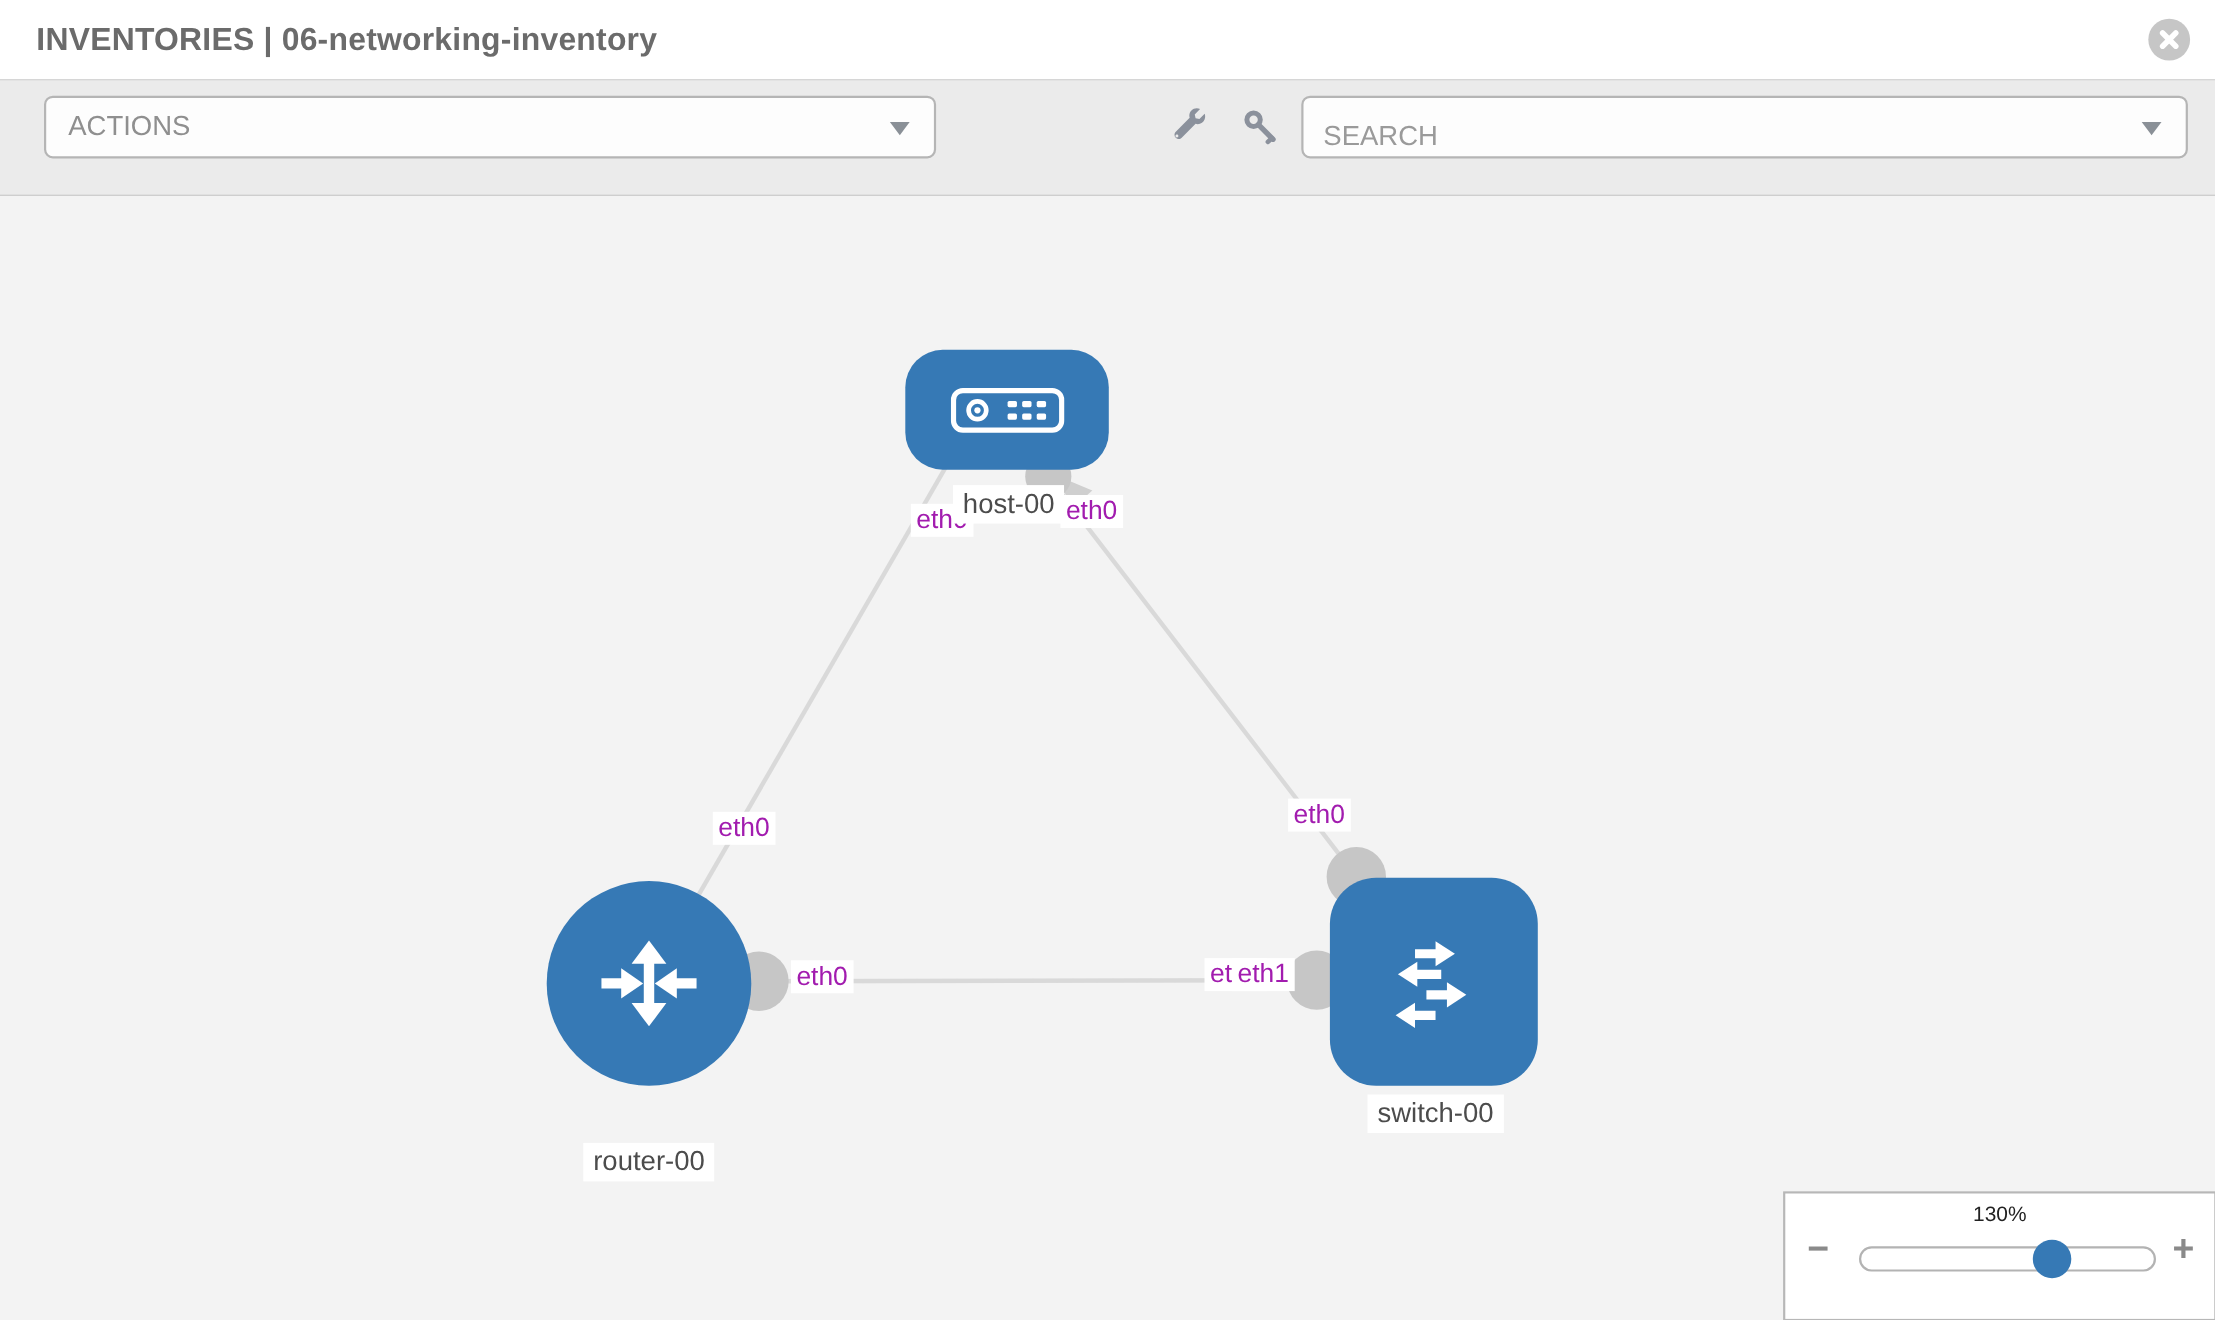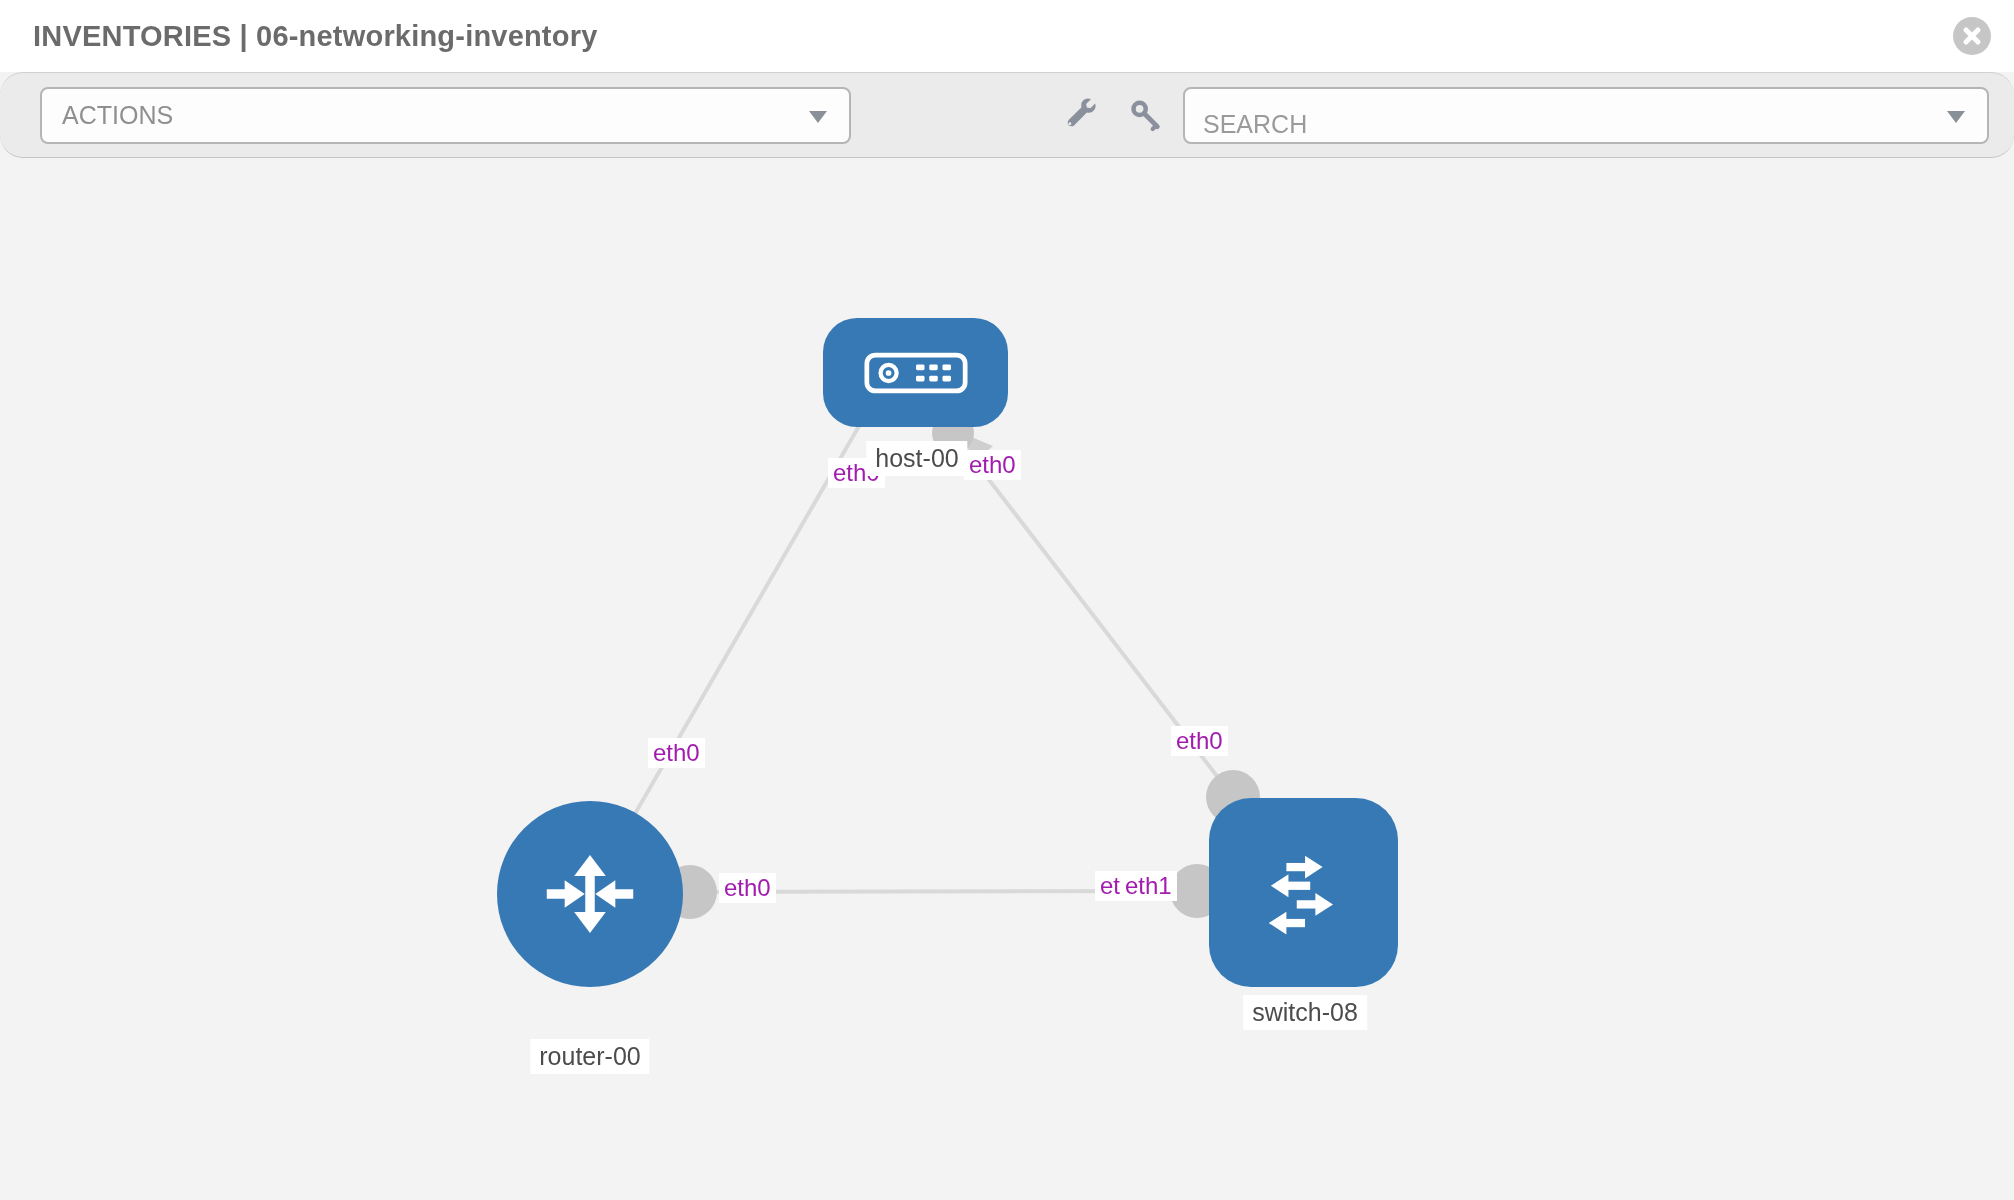--- a/index.html
+++ b/index.html
@@ -7,22 +7,22 @@
     font-family:"Liberation Sans", sans-serif; background:#f3f3f3; }
 
   
   #header { position:absolute; left:0; top:0; width:2014px; height:72px; background:#ffffff; z-index:10; }
   #page-title { position:absolute; left:33px; top:0; line-height:72px;
     font-size:29px; font-weight:700; color:#6b6b6b; letter-spacing:.2px; }
   #close-btn { position:absolute; left:1953px; top:17px; width:38px; height:38px;
     border-radius:50%; background:#c6c6c6; cursor:pointer; display:flex; align-items:center; justify-content:center; }
 
   
-  #toolbar { position:absolute; left:0; top:72px; width:2014px; height:86px;
-    background:#ebebeb; border-top:1px solid #d0d0d0; border-bottom:1px solid #c6c6c6; z-index:10;border-radius:23px; }
+  #toolbar { position:absolute; left:0; top:72px; width:2014px; height:106px;
+    background:#ebebeb; border-top:1px solid #d0d0d0; border-bottom:1px solid #c6c6c6; z-index:10; }
   .combo { position:absolute; top:14px; height:57px; background:#fdfdfd;
     border:2px solid #b5b5b5; border-radius:8px; }
   #actions-select { left:40px; width:811px; cursor:pointer; }
   #actions-label { position:absolute; left:20px; top:0; line-height:53px; font-size:25px; color:#8f8f8f; }
   .caret { position:absolute; right:22px; top:22px; width:0; height:0;
     border-left:9px solid transparent; border-right:9px solid transparent; border-top:12px solid #8a9097; }
   #search-box { left:1183px; width:806px; }
   #search-input { position:absolute; left:0; top:0; width:100%; height:100%; border:0; outline:0;
     background:transparent; font-family:"Liberation Sans", sans-serif; font-size:25px; color:#555; padding:18px 50px 0 18px; }
   #search-input::placeholder { color:#9a9a9a; opacity:1; }
@@ -177,24 +177,32 @@
           <polygon points="83,66 66,55 66,77" stroke="none"></polygon>
           <line x1="56" y1="84" x2="35" y2="84"></line>
           <polygon points="21,84 38,73 38,95" stroke="none"></polygon>
         </g>
       </svg>
     </span>
   </div>
 
   <span id="label-host" class="node-label">host-00</span>
   <span id="label-router" class="node-label">router-00</span>
-  <span id="label-switch" class="node-label">switch-08</span>
+  <span id="label-switch" class="node-label">switch-00</span>
 
   <span id="eth-host-left" class="eth-label">eth0</span>
   <span id="eth-router-top" class="eth-label">eth0</span>
   <span id="eth-host-right" class="eth-label">eth0</span>
   <span id="eth-switch-top" class="eth-label">eth0</span>
   <span id="eth-router-right" class="eth-label">eth0</span>
   <span id="eth-switch-under" class="eth-label">eth0</span>
   <span id="eth-switch-over" class="eth-label">eth1</span>
 
+  <div id="zoom-panel">
+    <div id="zoom-value">130%</div>
+    <div id="zoom-out" class="zoom-btn">−</div>
+    <div id="zoom-track">
+      <div id="zoom-knob"></div>
+    </div>
+    <div id="zoom-in" class="zoom-btn">+</div>
+  </div>
 
 </div>
 
 </body></html>

